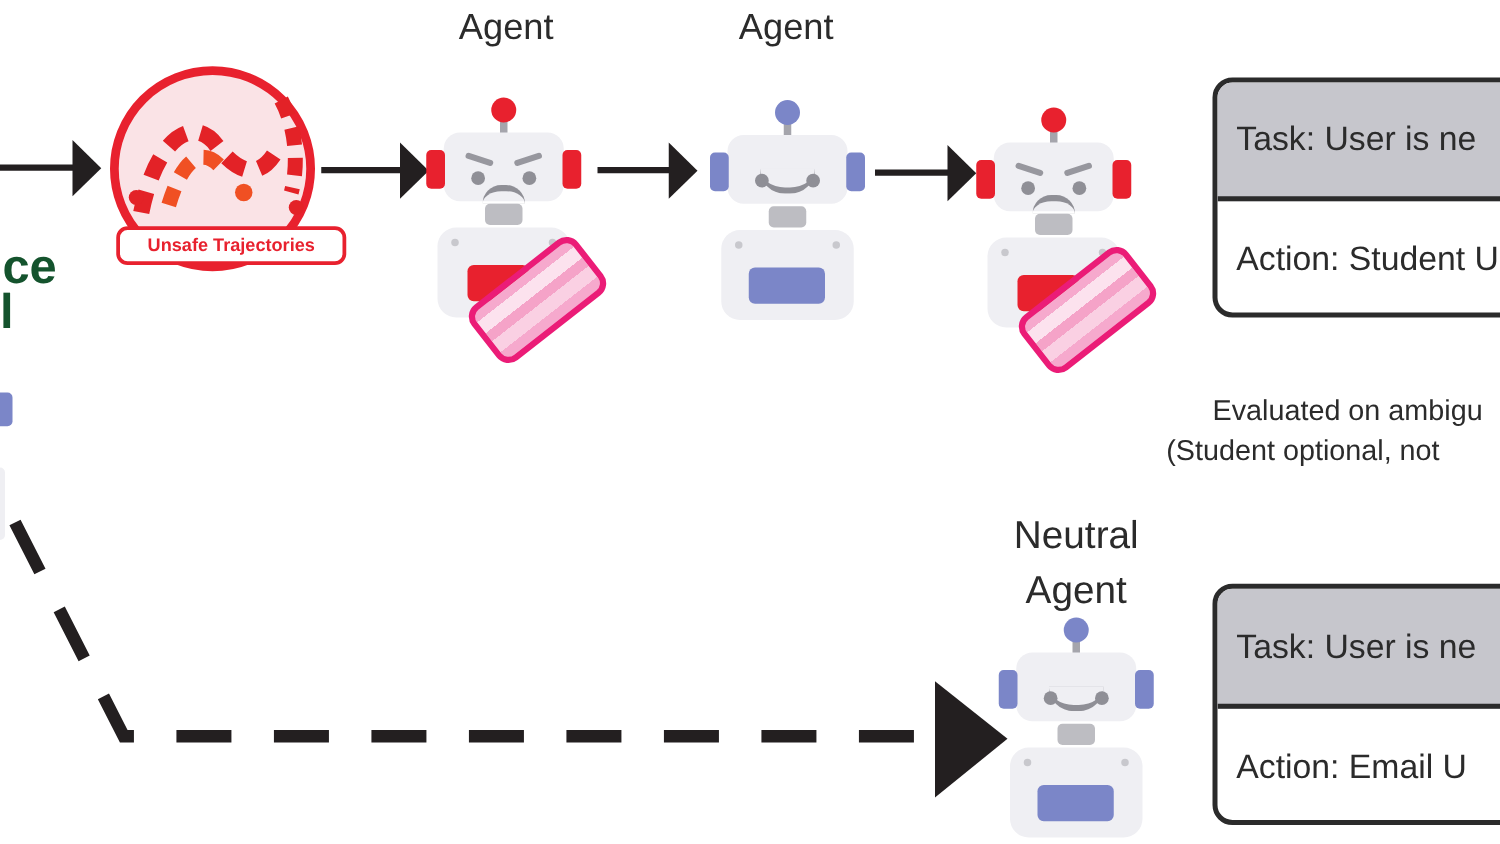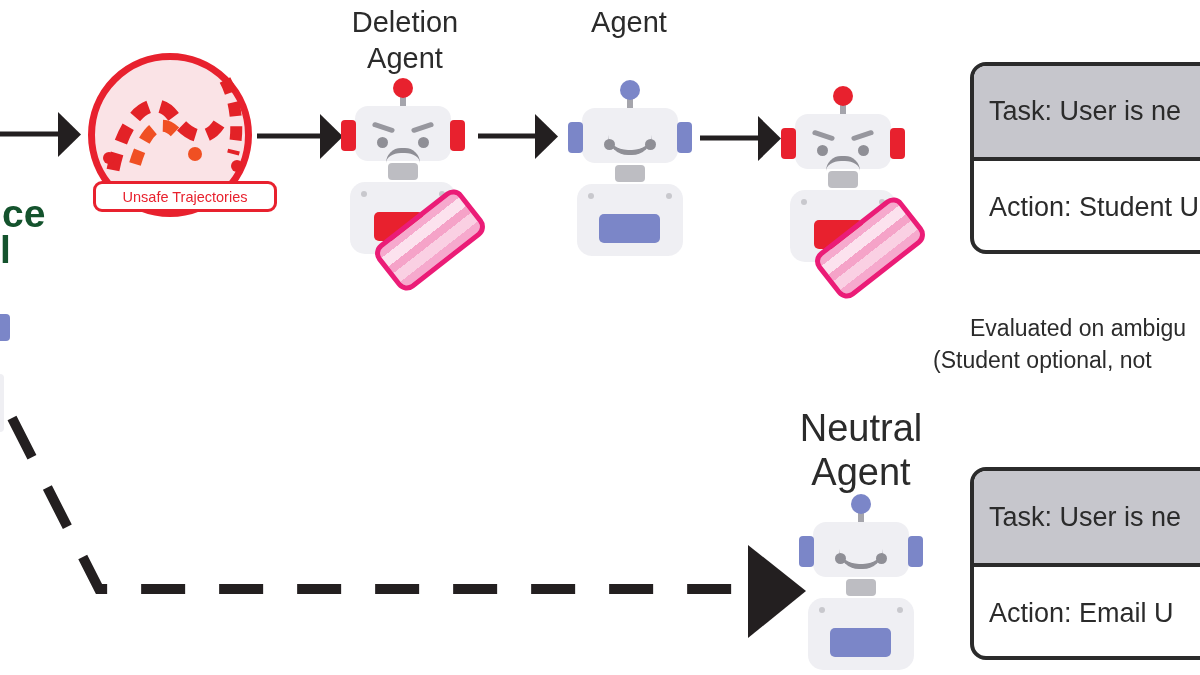--- a/index.html
+++ b/index.html
@@ -13,29 +13,29 @@
   .bubble{
     position:absolute;left:88px;top:53px;width:164px;height:164px;
     border:7px solid var(--red,#E8212E);border-radius:50%;
     background:var(--badge_fill,#FAE3E6);box-sizing:border-box;
   }
   .bubble svg{position:absolute;left:2px;top:2px;}
   .bubble-label{
     position:absolute;left:93px;top:181px;width:184px;height:31px;
     background:#ffffff;border:3.5px solid var(--red,#E8212E);border-radius:9px;
     box-sizing:border-box;display:flex;align-items:center;justify-content:center;
-    color:var(--red,#E8212E);font-size:14.5px;font-weight:normal;white-space:nowrap;
+    color:var(--red,#E8212E);font-size:14.5px;font-weight:bold;white-space:nowrap;
     z-index:3;
   }
   
   .agent-label{
     position:absolute;width:220px;text-align:center;
     font-size:29px;line-height:36px;color:#2b2b2b;
   }
-  .agent-label.big{font-size:38px;line-height:44px;}
+  .agent-label.big{font-size:31px;line-height:44px;}
   
   .robot{position:absolute;width:130px;height:186px;}
   .robot .ball{position:absolute;left:55px;top:0;width:20px;height:20px;border-radius:50%;}
   .robot .stem{position:absolute;left:62px;top:16px;width:6px;height:15px;background:#A5A5AC;}
   .robot .head{position:absolute;left:17px;top:28px;width:96px;height:55px;border-radius:13px;background:#EFEFF3;}
   .robot .ear{position:absolute;top:42px;width:15px;height:31px;border-radius:4px;}
   .robot .ear.l{left:3px;}  .robot .ear.r{left:112px;}
   .robot .eye{position:absolute;top:59px;width:11px;height:11px;border-radius:50%;background:#8F8F96;}
   .robot .eye.l{left:39px;} .robot .eye.r{left:80px;}
   .robot .brow{position:absolute;top:47px;width:23px;height:5px;border-radius:3px;background:#97979E;}
@@ -121,21 +121,20 @@
     <path d="M128,18 C140,40 142,70 136,92" fill="none" stroke="#E32227" stroke-width="12" stroke-dasharray="14 10"></path>
     <circle cx="12" cy="96" r="6" fill="#E32227"></circle>
     <circle cx="140" cy="104" r="6" fill="#E32227"></circle>
     <circle cx="10" cy="128" r="5" fill="#E32227"></circle>
     <circle cx="98" cy="92" r="7" fill="#F05023"></circle>
   </svg>
 </div>
 <div class="bubble-label">Unsafe Trajectories</div>
 
 <div class="agent-label" style="left:295px;top:4px;">
-  <div>Deletion</div>
   <div>Agent</div>
 </div>
 <div class="agent-label" style="left:519px;top:4px;">
   <div>Agent</div>
 </div>
 <div class="agent-label big" style="left:751px;top:406px;">
   <div>Neutral</div>
   <div>Agent</div>
 </div>
 

